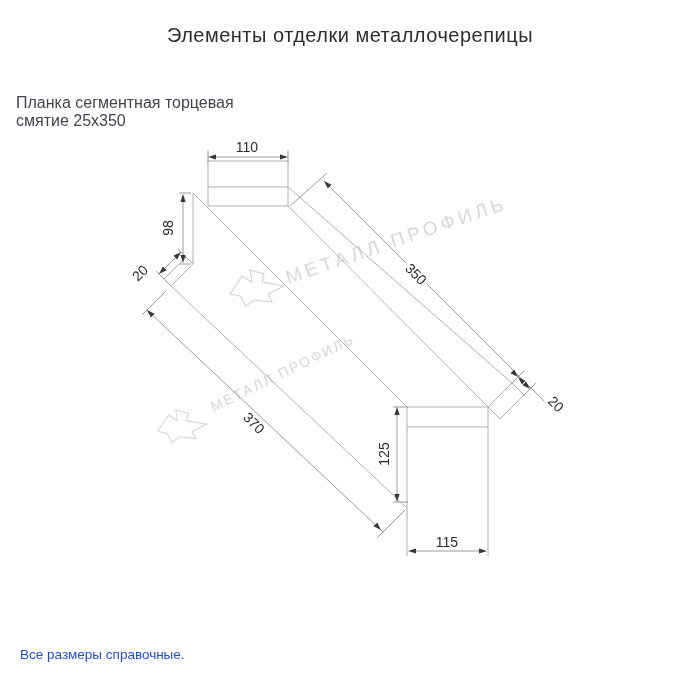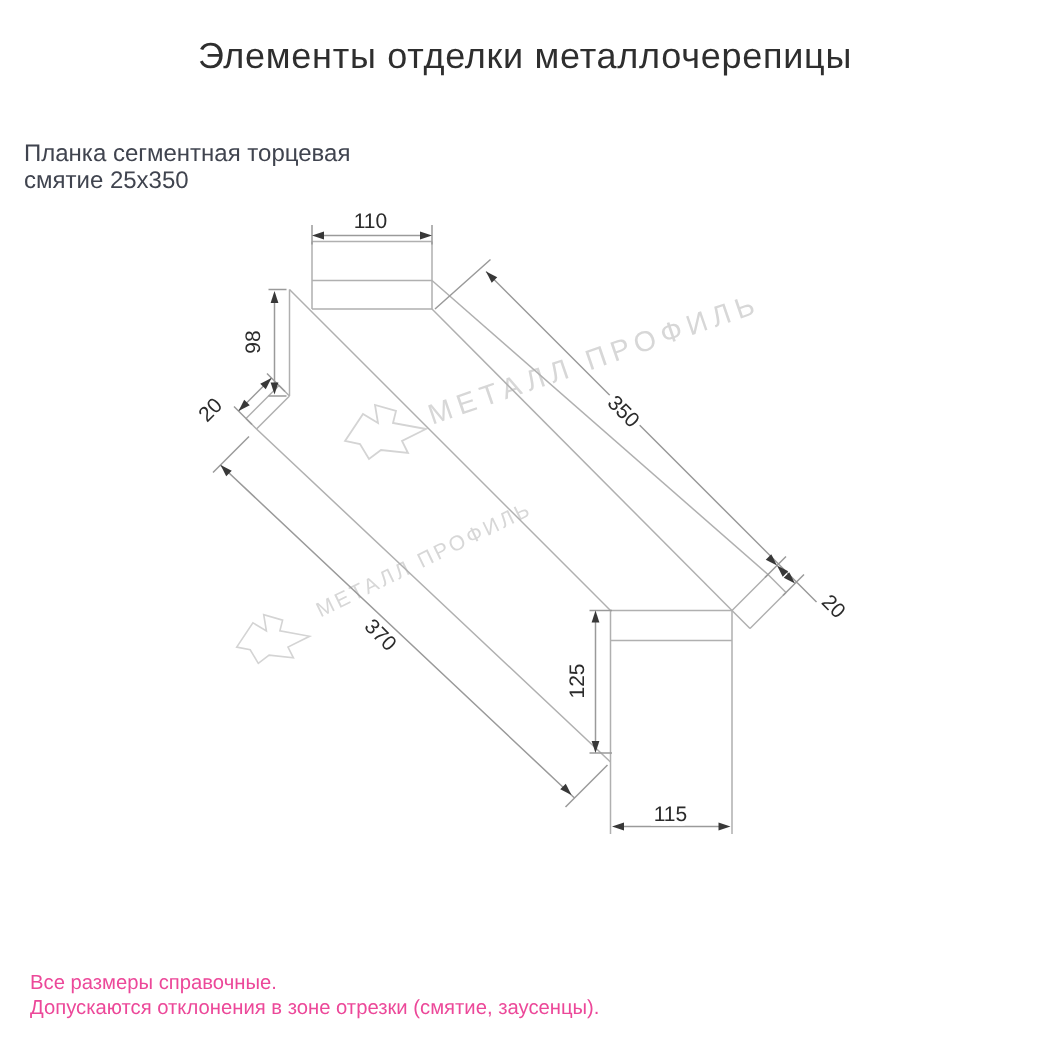--- a/index.html
+++ b/index.html
@@ -2,29 +2,29 @@
 <html><head>
 <meta charset="utf-8">
 <style>
   html,body{margin:0;padding:0;background:#fff;}
   .page{
     position:relative;width:700px;height:700px;background:#ffffff;overflow:hidden;
     font-family:"Liberation Sans", sans-serif;
   }
   .page-title{
     position:absolute;top:24px;left:0;width:700px;text-align:center;
-    font-size:24px;font-weight:400;color:#2e2e2e;letter-spacing:.5px;margin:0;
+    font-size:20px;font-weight:400;color:#2e2e2e;letter-spacing:.5px;margin:0;
   }
   .subtitle{
     position:absolute;top:94px;left:0;width:700px;
     font-size:16px;line-height:18px;color:#40444f;margin-left:16px;
   }
   .notes{
     position:absolute;left:20px;top:646px;
-    font-size:13.5px;line-height:17px;color:#ec4899;
+    font-size:13.5px;line-height:17px;color:#1d4ed8;
   }
   .wm{
     position:absolute;color:#d7d7d7;white-space:nowrap;z-index:0;
     transform-origin:left top;font-weight:400;
   }
   .wm1{left:283px;top:268px;font-size:19px;letter-spacing:4px;transform:rotate(-19deg);}
   .wm2{left:208px;top:400px;font-size:14px;letter-spacing:2px;transform:rotate(-26deg);}
   svg.drawing{position:absolute;left:0;top:0;z-index:1;}
   .obj{stroke:#b0b0b0;stroke-width:1;fill:none;}
   .dim{stroke:#9a9a9a;stroke-width:1;fill:none;}
@@ -129,16 +129,15 @@
         <polygon points="0,0 -8,-2.6 -8,2.6" transform="translate(381,530) rotate(45)" fill="#383838"></polygon>
         <polygon points="0,0 -8,-2.6 -8,2.6" transform="translate(397,407) rotate(270)" fill="#383838"></polygon>
         <polygon points="0,0 -8,-2.6 -8,2.6" transform="translate(397,502) rotate(90)" fill="#383838"></polygon>
         <polygon points="0,0 -8,-2.6 -8,2.6" transform="translate(408,551) rotate(180)" fill="#383838"></polygon>
         <polygon points="0,0 -8,-2.6 -8,2.6" transform="translate(487,551) rotate(0)" fill="#383838"></polygon>
       </g>
   </svg>
 
   <div class="notes">
     <div>Все размеры справочные.</div>
-    <div>Допускаются отклонения в зоне отрезки (смятие, заусенцы).</div>
   </div>
 
 </div>
 
 </body></html>

